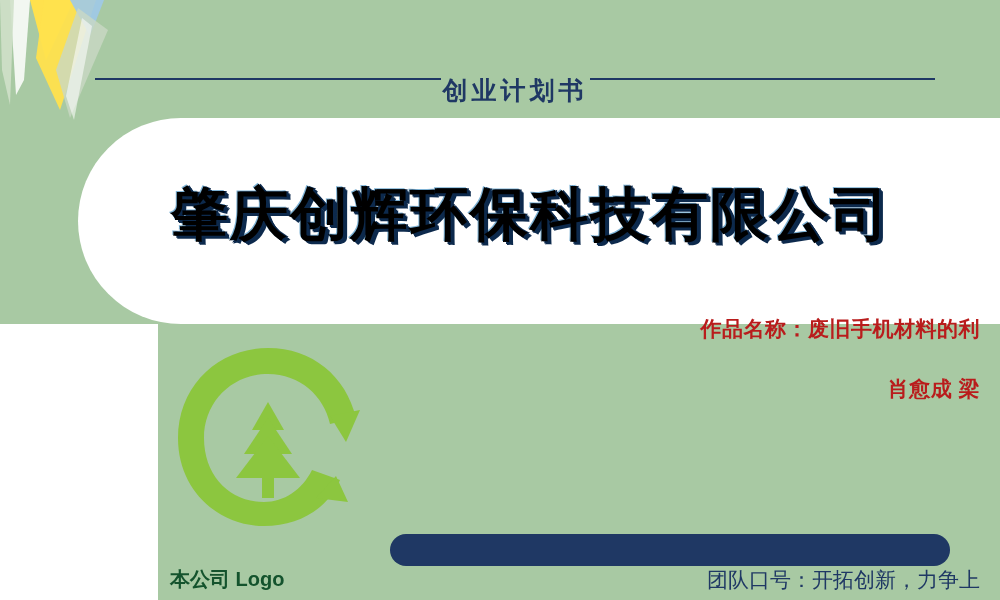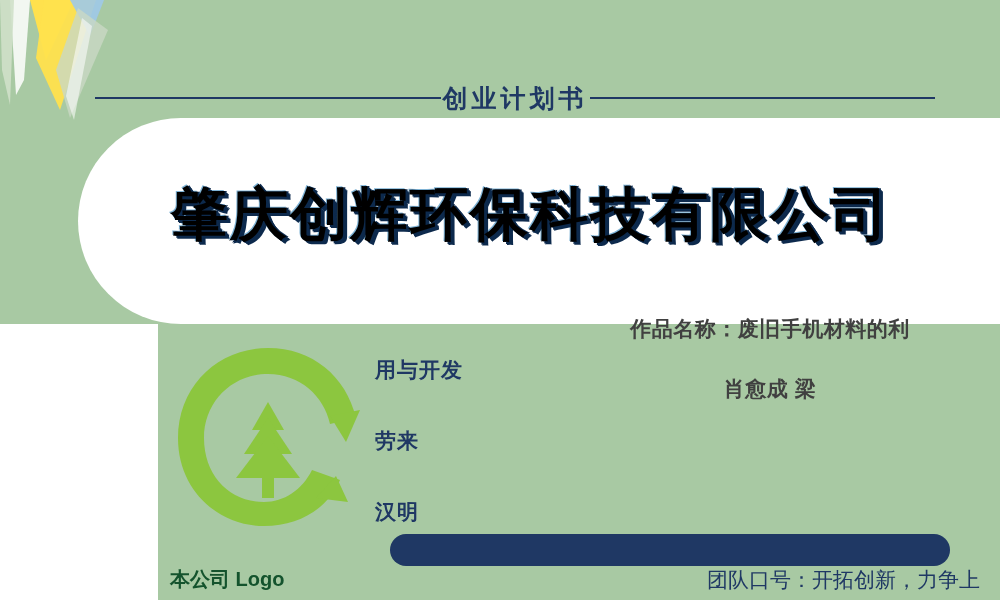--- a/index.html
+++ b/index.html
@@ -31,21 +31,20 @@
   }
 
   
   .header-rule {
     position: absolute;
     left: 95px;
     top: 78px;
     width: 840px;
     height: 40px;
     display: flex;
-    align-items: center;
   }
   .header-rule .line {
     flex: 1 1 auto;
     height: 0;
     border-top: 2px solid #1f3864;
   }
   .header-rule .doc-title {
     flex: 0 0 auto;
     padding: 0 2px;
     font-size: 25px;
@@ -128,24 +127,24 @@
     letter-spacing: 1px;
   }
   .mid-col .ln { margin-bottom: 43px; }
 
   
   .info {
     position: absolute;
     left: 560px;
     top: 315px;
     width: 420px;
-    color: #404040;
+    color: #b91c1c;
     font-size: 21px;
     font-weight: bold;
-    text-align: center;
+    text-align: right;
     letter-spacing: 0.5px;
   }
   .info .row { margin-bottom: 32px; white-space: nowrap; }
   .info .row.indent { margin-bottom: 40px; }
 
   
   .blue-bar {
     position: absolute;
     left: 390px;
     top: 534px;
@@ -211,25 +210,20 @@
     <path d="M176 146 L188 172 L156 168 Z" fill="#8cc63f"></path>
     <g fill="#8cc63f">
       <polygon points="108,72 92,100 124,100"></polygon>
       <polygon points="108,88 84,124 132,124"></polygon>
       <polygon points="108,106 76,148 140,148"></polygon>
       <rect x="102" y="146" width="12" height="22"></rect>
     </g>
   </svg>
   <div class="logo-caption">本公司 Logo</div>
 
-  <div class="mid-col">
-    <div class="ln">用与开发</div>
-    <div class="ln">劳来</div>
-    <div class="ln">汉明</div>
-  </div>
 
   <div class="info">
     <div class="row">作品名称：废旧手机材料的利</div>
     <div class="row indent">肖愈成  梁</div>
   </div>
 
   <div class="blue-bar"></div>
 
   <div class="slogan">团队口号：开拓创新，力争上</div>
 

